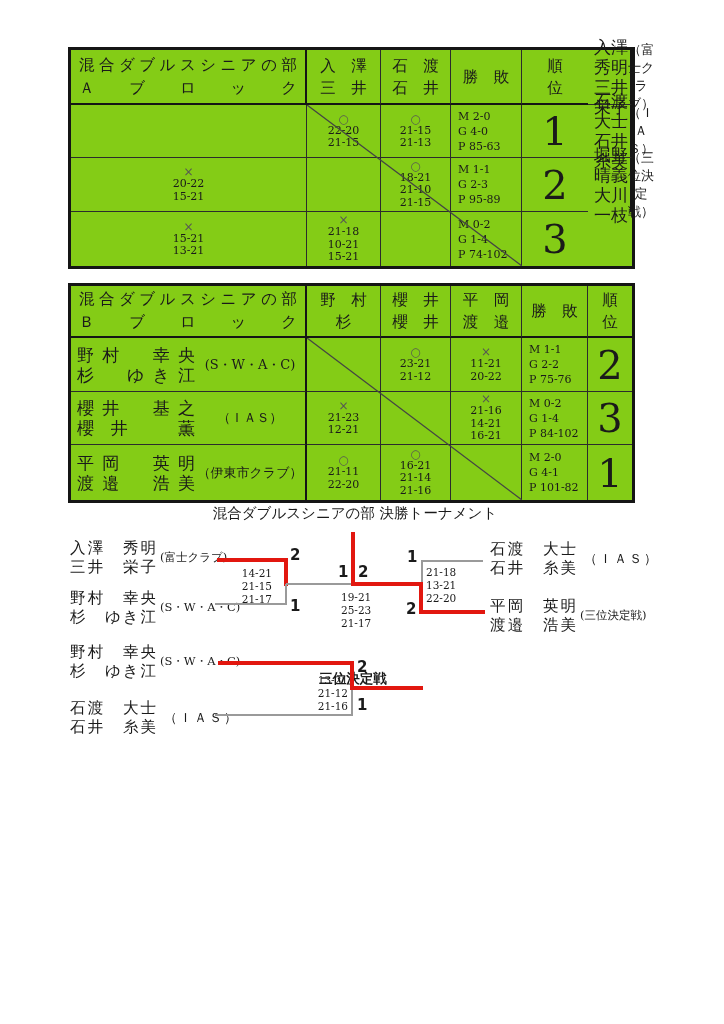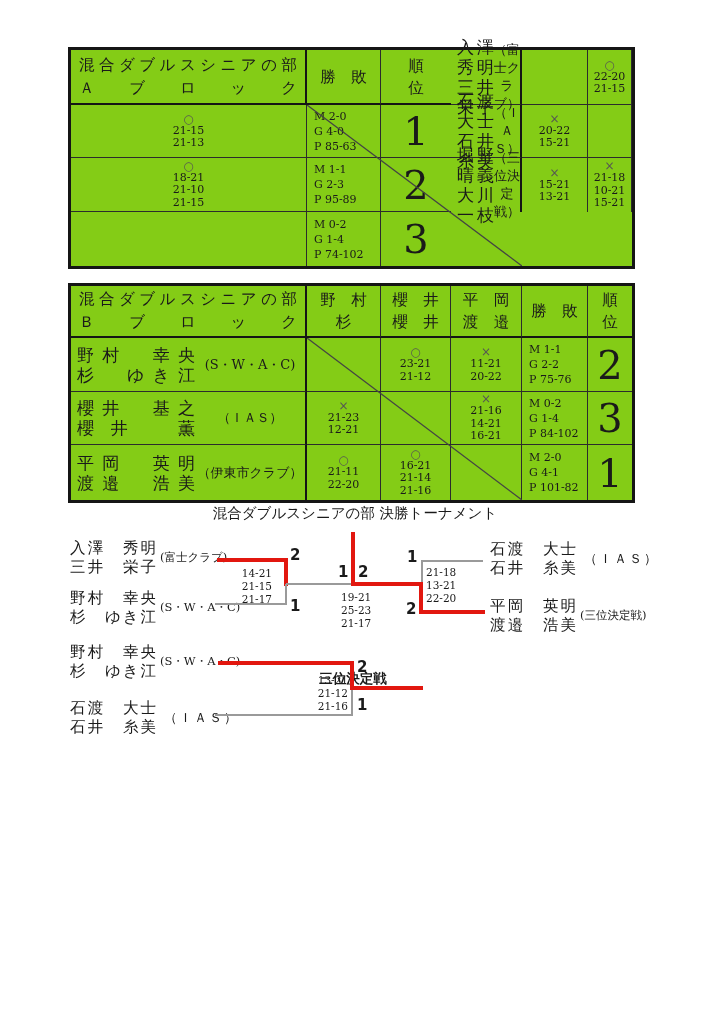--- a/index.html
+++ b/index.html
@@ -47,20 +47,28 @@
 
 <div class="page">
 
   <div class="rr" id="table-a">
 
     <div class="cell namecol hdr">
       <div class="bt">混合ダブルスシニアの部
 Ａ ブ ロ ッ ク</div>
     </div>
     <div class="cell hdr">
+        <span class="opph">入　澤
+三　井</span>
+      </div>
+    <div class="cell hdr">
+        <span class="opph">石　渡
+石　井</span>
+      </div>
+    <div class="cell hdr">
         <span class="opph">勝　敗</span>
       </div>
     <div class="cell hdr lastcol">
         <span class="opph">順
 位</span>
       </div>
 
     <div class="cell namecol">
       <span class="names">入澤　秀明
 三井　栄子</span>

